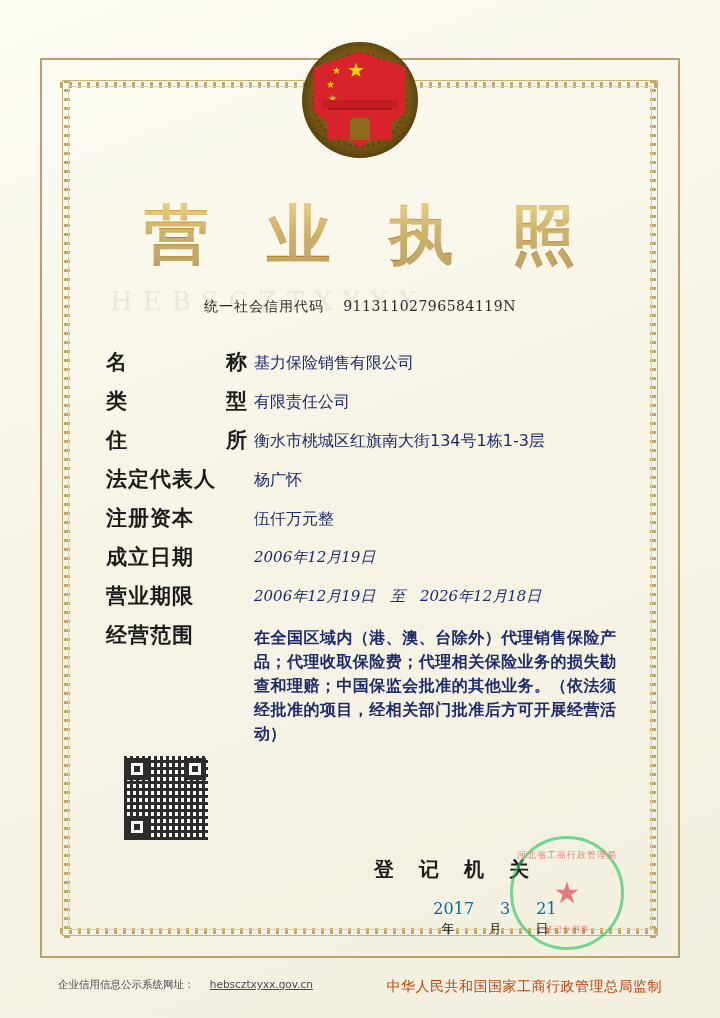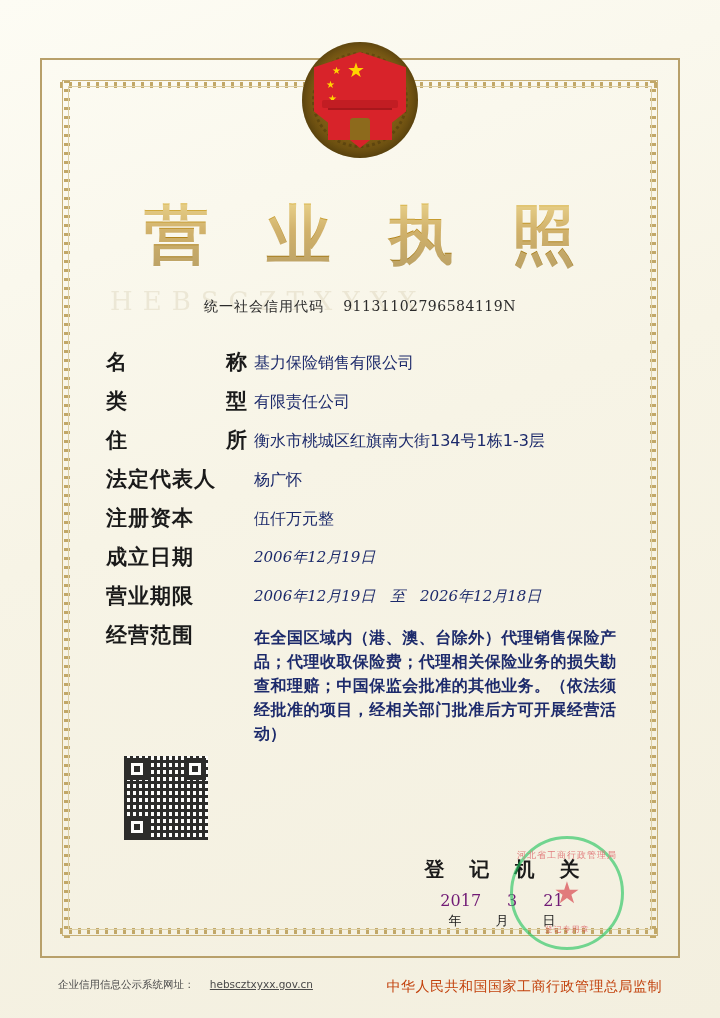--- a/index.html
+++ b/index.html
@@ -255,40 +255,39 @@
   .qr .q-eye i {
     position: absolute;
     left: 3px; top: 3px;
     width: 6px; height: 6px;
     background: #111;
   }
 
   
   .reg {
     position: absolute;
-    right: 88px;
+    right: 95px;
     top: 856px;
-    text-align: center;
     width: 260px;
   }
   .reg .reg-title {
     font-size: 20px;
     font-weight: bold;
     letter-spacing: 9px;
     text-indent: 9px;
     color: #1a1a1a;
   }
   .reg .date-line {
-    margin-top: 8px;
+    margin-top: 16px;
     display: flex;
     justify-content: center;
     gap: 26px;
     font-family: "DejaVu Serif", "Liberation Serif", serif;
     font-size: 16px;
-    color: #701a75;
+    color: #0369a1;
   }
   .reg .date-units {
     margin-top: 2px;
     display: flex;
     justify-content: center;
     gap: 34px;
     font-size: 13px;
     color: #1a1a1a;
   }
 

